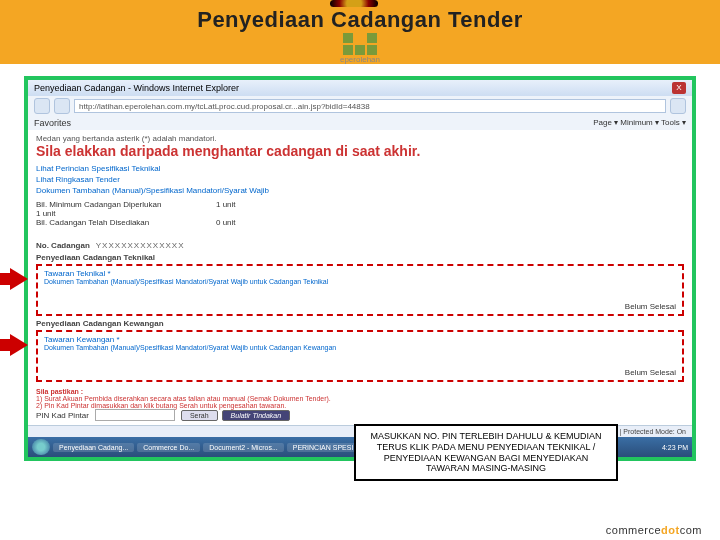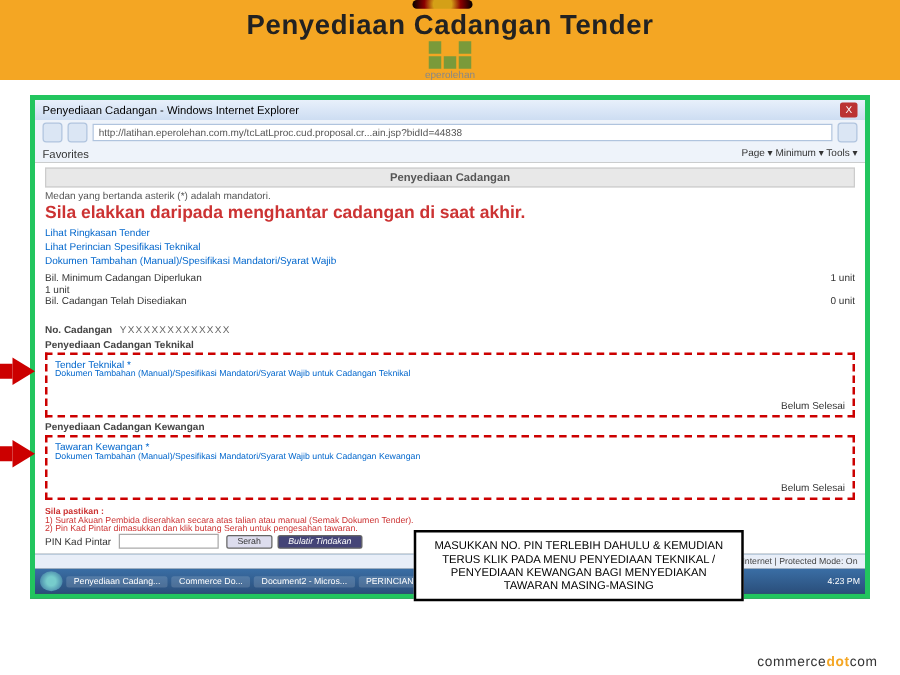--- a/index.html
+++ b/index.html
@@ -24,21 +24,21 @@
   .bw-fav .right { color: #333; font-size: 8px; }
 
   .content { background: #fff; padding: 4px 8px; font-size: 9px; color: #333; }
   .page-title { background: #e8e8e8; text-align: center; font-weight: bold; padding: 2px; margin-bottom: 2px; font-size: 9px; color: #555; border: 1px solid #ccc; }
   .mand { font-size: 8px; color: #555; }
   .warn { font-size: 14px; color: #c33; font-weight: bold; }
   .link-list { margin: 4px 0; }
   .link-list div { color: #0066cc; font-size: 8px; padding: 1px 0; }
 
   .count-table { margin: 4px 0; font-size: 8px; }
-  .count-table .row { display: flex; justify-content: space-between; }
+  .count-table .row { display: flex; }
   .count-table .label { width: 180px; color: #333; }
   .count-table .val { color: #333; }
 
   .no-row { display: flex; gap: 6px; font-size: 8px; font-weight: bold; margin-top: 14px; color: #444; }
   .no-row .field { color: #666; font-weight: normal; letter-spacing: 1px; }
 
   .section { margin-top: 3px; position: relative; }
   .sec-label { font-weight: bold; font-size: 8px; color: #444; margin-bottom: 2px; }
   .dashed-box { border: 2px dashed #c00; padding: 3px 6px; position: relative; display: flex; justify-content: space-between; align-items: flex-start; gap: 8px; }
   .dashed-box .left { flex: 1; }
@@ -57,21 +57,21 @@
   .btn { padding: 1px 8px; font-size: 7px; border: 1px solid #666; background: #dde; cursor: pointer; border-radius: 2px; }
   .btn.b2 { background: #447; color: #fff; font-style: italic; }
 
   .bw-status { background: #e8eef8; padding: 2px 6px; font-size: 7px; color: #444; display: flex; justify-content: space-between; border-top: 1px solid #bcd; }
 
   .taskbar { background: linear-gradient(#3a6ea5,#2a4e7a); height: 20px; display: flex; align-items: center; padding: 0 4px; gap: 3px; font-size: 7px; color: #fff; }
   .tb-item { background: rgba(255,255,255,.15); padding: 1px 6px; border-radius: 2px; }
   .tb-start { width: 18px; height: 16px; background: radial-gradient(circle,#7cc 30%,#369 100%); border-radius: 50%; }
   .tb-spacer { flex: 1; }
 
-  .callout { position: absolute; left: 331px; top: 424px; width: 264px; background: #fff; border: 2px solid #000; padding: 5px 6px; font-size: 9px; text-align: center; line-height: 1.2; font-weight: 500; z-index: 10; }
+  .callout { position: absolute; left: 354px; top: 424px; width: 264px; background: #fff; border: 2px solid #000; padding: 5px 6px; font-size: 9px; text-align: center; line-height: 1.2; font-weight: 500; z-index: 10; }
 
   .footer-logo { position: absolute; bottom: 4px; right: 18px; font-size: 11px; color: #333; letter-spacing: .5px; }
   .footer-logo .orange { color: #f4a623; font-weight: bold; }
 </style>
 </head>
 <body>
 
 <div class="top-banner">
   <div class="coat-of-arms"></div>
   <div class="slide-title">Penyediaan Cadangan Tender</div>
@@ -98,27 +98,26 @@
     <div class="nav-btn"></div>
     <div class="url">http://latihan.eperolehan.com.my/tcLatLproc.cud.proposal.cr...ain.jsp?bidId=44838</div>
     <div class="nav-btn"></div>
   </div>
   <div class="bw-fav">
     <span>Favorites</span>
     <span class="right">Page ▾  Minimum ▾  Tools ▾</span>
   </div>
 
   <div class="content">
-    <div class="page-title">Penyediaan Cadangan</div>
     <div class="mand">Medan yang bertanda asterik (*) adalah mandatori.</div>
     <div class="warn">Sila elakkan daripada menghantar cadangan di saat akhir.</div>
 
     <div class="link-list">
+      <div>Lihat Perincian Spesifikasi Teknikal</div>
       <div>Lihat Ringkasan Tender</div>
-      <div>Lihat Perincian Spesifikasi Teknikal</div>
       <div>Dokumen Tambahan (Manual)/Spesifikasi Mandatori/Syarat Wajib</div>
     </div>
 
     <div class="count-table">
       <div class="row">
           <div class="label">Bil. Minimum Cadangan Diperlukan</div>
           <div class="val">1 unit</div>
         </div>
       <div class="row">
           <div class="val">1 unit</div>
@@ -135,21 +134,21 @@
     </div>
 
     <div class="section">
       <div class="sec-label">Penyediaan Cadangan Teknikal</div>
       <div class="dashed-box">
         <div class="arrow">
             <div class="arrow-body"></div>
             <div class="arrow-head"></div>
           </div>
         <div class="left">
-          <div class="t1">Tender Teknikal *</div>
+          <div class="t1">Tawaran Teknikal *</div>
           <div class="t2">Dokumen Tambahan (Manual)/Spesifikasi Mandatori/Syarat Wajib untuk Cadangan Teknikal</div>
         </div>
         <div class="status">Belum Selesai</div>
       </div>
     </div>
 
     <div class="section">
       <div class="sec-label">Penyediaan Cadangan Kewangan</div>
       <div class="dashed-box">
         <div class="arrow">

